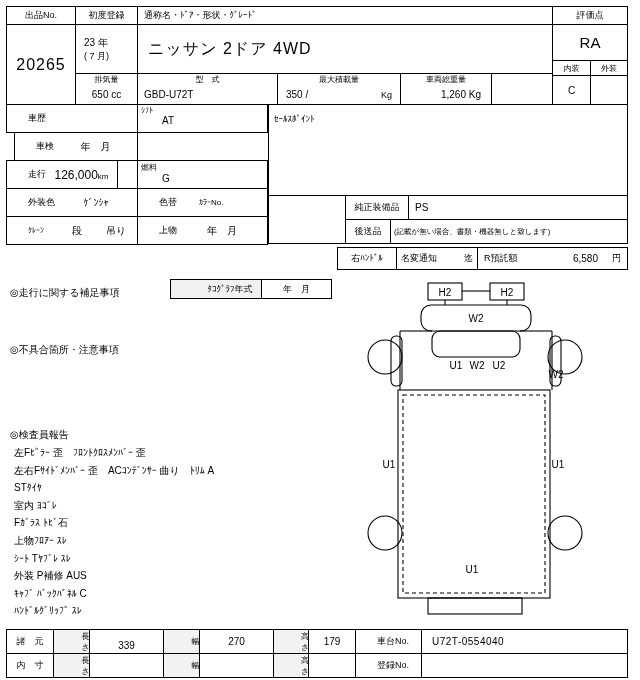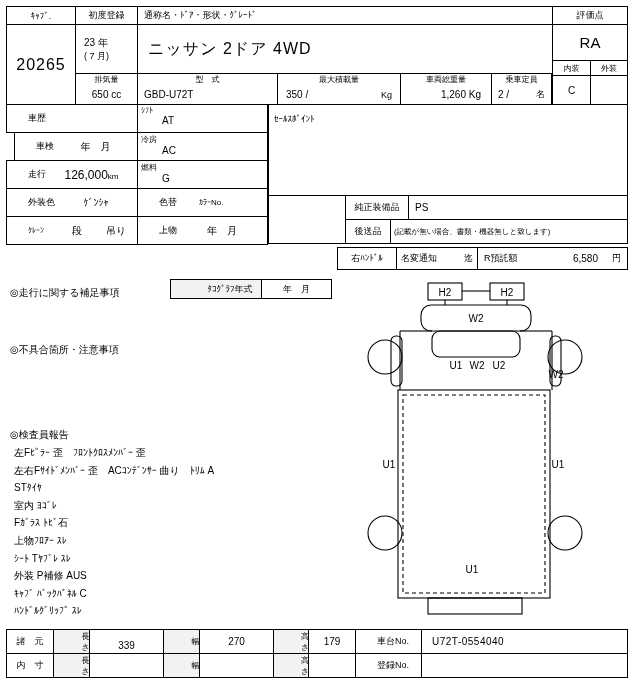--- a/index.html
+++ b/index.html
@@ -15,21 +15,21 @@
   .pl4{padding-left:21px;} .pl6{padding-left:6px;} .pl10{padding-left:10px;}
   .shade{background:#f2f2f2;padding-left:28px;}
   .rpt div{line-height:17.6px;font-size:10px;white-space:nowrap;}
   svg text{font-family:"Liberation Sans","DejaVu Sans",sans-serif;}
 </style>
 </head>
 <body>
 
 <div class="sheet">
 
-  <div class="cell c f9" style="left:6px;top:6px;width:70px;height:19px">ｷｬﾌﾞ.</div>
+  <div class="cell c f9" style="left:6px;top:6px;width:70px;height:19px">出品No.</div>
   <div class="cell c f16" style="left:6px;top:24px;width:70px;height:81px;letter-spacing:1px">20265</div>
 
   <div class="cell c f9" style="left:75px;top:6px;width:63px;height:19px">初度登録</div>
   <div class="cell col" style="left:75px;top:24px;width:63px;height:50px;justify-content:center;padding-left:8px">
     <span class="f10">23 年</span>
     <span class="f9">( 7 月)</span>
   </div>
 
   <div class="cell row f9 pl6" style="left:137px;top:6px;width:416px;height:19px">通称名・ﾄﾞｱ・形状・ｸﾞﾚｰﾄﾞ</div>
   <div class="cell row f16 pl10" style="left:137px;top:24px;width:416px;height:50px;letter-spacing:1px">ニッサン 2ドア 4WD</div>
@@ -54,60 +54,49 @@
     <span class="f8 c">最大積載量</span>
     <span class="row" style="flex:1;padding:0 8px;justify-content:space-between">
       <span class="f10">350 /</span>
       <span class="f9">Kg</span>
     </span>
   </div>
   <div class="cell col" style="left:400px;top:73px;width:92px;height:32px">
     <span class="f8 c">車両総重量</span>
     <span class="f10 row" style="flex:1;justify-content:flex-end;padding-right:10px">1,260 Kg</span>
   </div>
-  <div class="cell col" style="left:491px;top:73px;width:61px;height:32px">
-    <span class="f8 c">乗車定員</span>
-    <span class="row" style="flex:1;padding:0 6px;justify-content:space-between">
-      <span class="f10">2 /</span>
-      <span class="f9">名</span>
-    </span>
-  </div>
 
   <div class="cell row pl4" style="left:6px;top:104px;width:132px;height:29px">
     <span class="f9">車歴</span>
     <span class="f10" style="margin:0 auto"></span>
   </div>
   <div class="cell row pl4" style="left:14px;top:132px;width:124px;height:29px">
     <span class="f9">車検</span>
     <span class="f10" style="margin:0 auto">年　月</span>
   </div>
-  <div class="cell row pl4" style="left:6px;top:160px;width:132px;height:29px">
+  <div class="cell row pl4" style="left:6px;top:160px;width:112px;height:29px">
     <span class="f9">走行</span>
     <span class="row" style="margin:0 auto;align-items:baseline">
       <span class="f12">126,000</span>
       <span class="f8">km</span>
     </span>
   </div>
   <div class="cell row pl4" style="left:6px;top:188px;width:132px;height:29px">
     <span class="f9">外装色</span>
     <span class="f10" style="margin:0 auto">ｹﾞﾝｼｬ</span>
   </div>
   <div class="cell row pl4" style="left:6px;top:216px;width:132px;height:29px">
     <span class="f8">ｸﾚｰﾝ</span>
     <span class="f10" style="margin-left:28px">段</span>
     <span class="f10" style="margin-left:24px">吊り</span>
   </div>
 
   <div class="cell col" style="left:137px;top:104px;width:131px;height:29px;padding:1px 0 0 3px">
     <span class="f8">ｼﾌﾄ</span>
     <span class="f11 pl4">AT</span>
-  </div>
-  <div class="cell col" style="left:137px;top:132px;width:131px;height:29px;padding:1px 0 0 3px">
-    <span class="f8">冷房</span>
-    <span class="f11 pl4">AC</span>
   </div>
   <div class="cell col" style="left:137px;top:160px;width:131px;height:29px;padding:1px 0 0 3px">
     <span class="f8">燃料</span>
     <span class="f11 pl4">G</span>
   </div>
   <div class="cell row pl4" style="left:137px;top:188px;width:131px;height:29px">
     <span class="f9">色替</span>
     <span class="f8" style="margin-left:22px">ｶﾗｰNo.</span>
   </div>
   <div class="cell row pl4" style="left:137px;top:216px;width:131px;height:29px">

